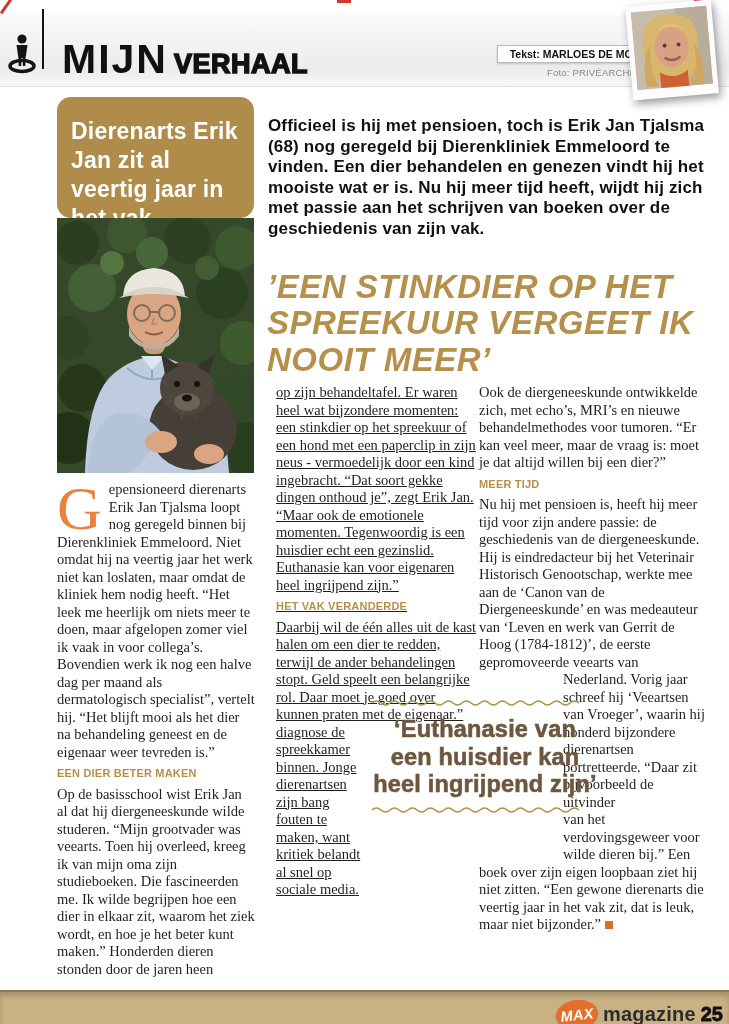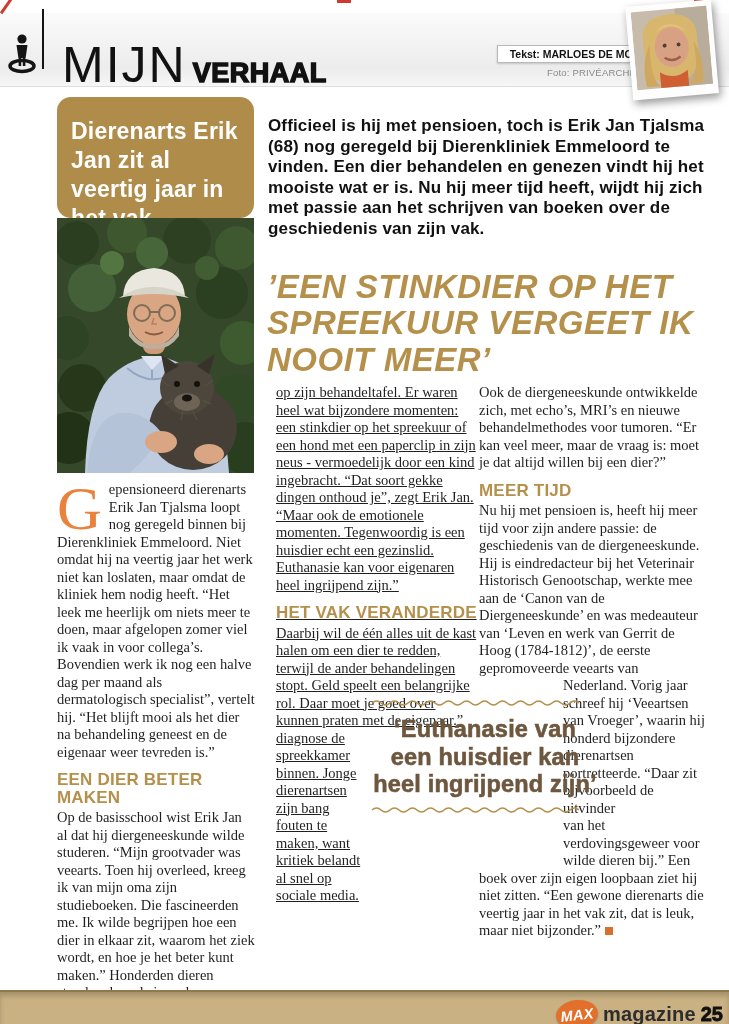--- a/index.html
+++ b/index.html
@@ -10,21 +10,21 @@
   .band{position:absolute;left:0;top:13px;width:729px;height:73px;
         background:linear-gradient(180deg,#fbfbfb 0%,#ececec 75%,#f6f6f6 100%);
         border-bottom:1px solid #dedede;}
   .crop{position:absolute;background:#cf3a30;}
   .crop-tl{left:-4px;top:2px;width:24px;height:3px;transform:rotate(-55deg);}
   .crop-t1{left:337px;top:0;width:14px;height:3px;}
   .crop-t2{left:694px;top:0;width:13px;height:3px;}
   .header-icon{position:absolute;left:7px;top:32px;}
   .header-rule{position:absolute;left:42px;top:9px;width:2px;height:60px;background:#141414;}
   .masthead{position:absolute;left:62px;top:36px;white-space:nowrap;color:#111;}
-  .masthead .light{font-size:50px;font-weight:400;letter-spacing:2px;}
+  .masthead .light{font-size:41px;font-weight:700;letter-spacing:2px;}
   .masthead .heavy{font-size:27px;font-weight:700;letter-spacing:.5px;
                    -webkit-text-stroke:1.5px #111;margin-left:6px;}
   .credit-box{position:absolute;left:497px;top:45px;width:164px;box-sizing:border-box;
               background:#fff;border:1px solid #b9b9b9;box-shadow:0 1px 2px rgba(0,0,0,.18);
               padding:2px 6px;text-align:center;font-size:10.5px;font-weight:700;color:#111;}
   .credit-foto{position:absolute;left:497px;top:67px;width:148px;text-align:right;
                font-size:9.5px;color:#8a8a8a;letter-spacing:.2px;}
   .polaroid{position:absolute;left:629px;top:3px;width:86px;height:94px;background:#fdfdfd;
             padding:5px 5px 9px 5px;box-sizing:border-box;transform:rotate(-5deg);
             box-shadow:2px 4px 9px rgba(0,0,0,.4);}
@@ -44,22 +44,22 @@
             font-style:italic;font-weight:700;font-size:33px;line-height:1.1;
             color:#b5904b;letter-spacing:.5px;}
 
   
   .col{position:absolute;font-family:"Liberation Serif",serif;color:#1f1f1f;
        font-size:14.5px;line-height:17.5px;text-align:left;}
   .col1{left:57px;top:481px;width:198px;}
   .col2{left:276px;top:384px;width:205px;text-decoration:underline;}
   .col3{left:479px;top:384px;width:226px;}
   .col p{margin:0;}
-  .subhead{font-family:"Liberation Sans",sans-serif;font-weight:700;font-size:17px;
-           color:#b5904b;letter-spacing:.2px;margin:10px 0 3px 0;}
+  .subhead{font-family:"Liberation Sans",sans-serif;font-weight:700;font-size:11px;
+           color:#b5904b;letter-spacing:.2px;margin:4px 0 3px 0;}
   .dropcap{float:left;font-family:"Liberation Serif",serif;font-size:62px;line-height:48px;
            color:#e8823c;margin:3px 7px 0 0;font-weight:400;}
   .gi{font-style:italic;}
   .spacer-r{float:right;width:112px;height:175px;}
   .spacer-l{float:left;width:84px;height:188px;}
   .end-mark{display:inline-block;width:8px;height:8px;background:#d96f2e;margin-left:4px;}
 
   
   .pull-quote{position:absolute;left:356px;top:699px;width:242px;text-align:center;z-index:3;}
   .pq-text{font-family:"Liberation Sans",sans-serif;font-weight:700;font-size:23.5px;

